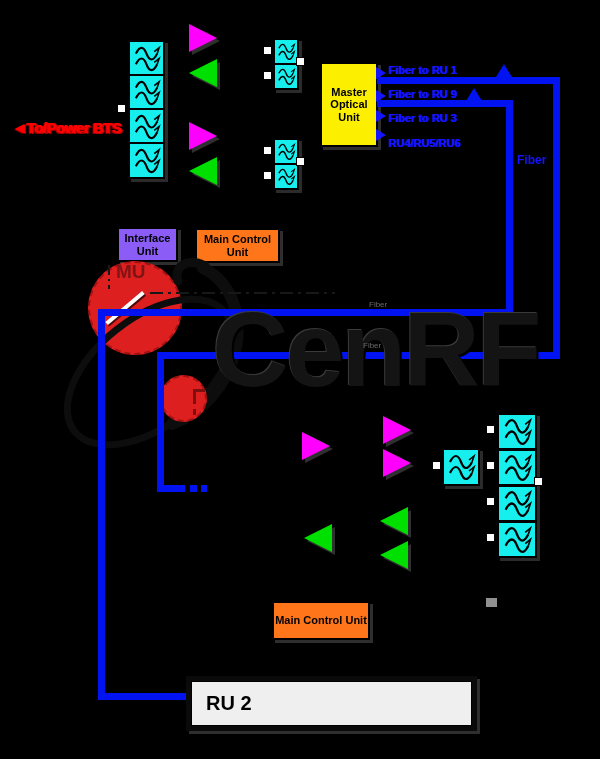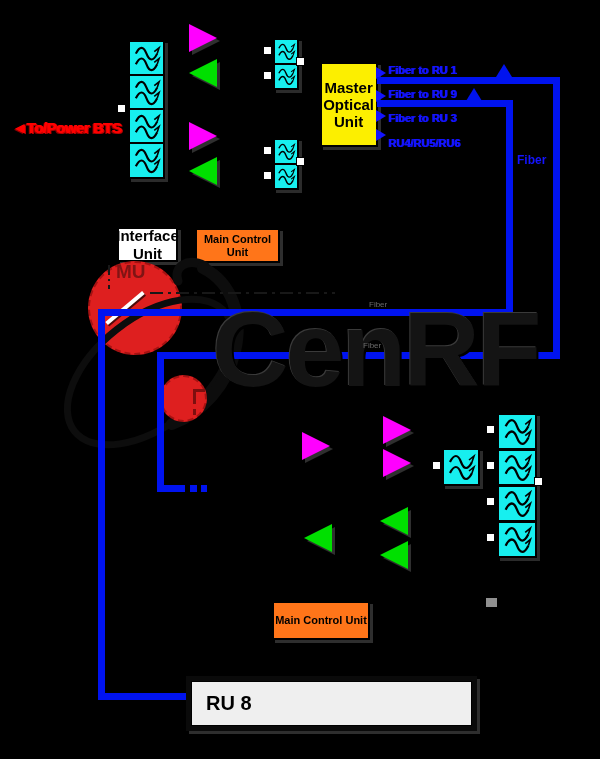--- a/index.html
+++ b/index.html
@@ -2,24 +2,24 @@
 <html><head>
 <meta charset="utf-8">
 <style>
   html,body{margin:0;padding:0;background:#000;}
   #canvas{position:relative;width:600px;height:759px;background:#000;overflow:hidden;
           font-family:"Liberation Sans",sans-serif;}
   
   .unit{position:absolute;border:2px solid #000;box-sizing:border-box;
         display:flex;align-items:center;justify-content:center;text-align:center;
         font-weight:bold;color:#000;line-height:1.15;box-shadow:3px 3px 0 #2e2e2e;}
-  .u-yellow{background:#fcef00;font-size:15px;justify-content:flex-end;}
+  .u-yellow{background:#fcef00;font-size:11px;justify-content:flex-end;}
   .u-orange{background:#ff7519;font-size:11px;}
   .u-lav{background:#acacec;font-size:11px;}
-  .u-mint{background:#ffffff;font-size:15px;}
+  .u-mint{background:#8b5cf6;font-size:11px;}
   
   .filter{position:absolute;background:#17efef;border:2px solid #000;box-sizing:border-box;
           box-shadow:3px 3px 0 #2b2b2b;}
   .filter svg{width:100%;height:100%;display:block;}
   
   .tri{position:absolute;width:0;height:0;filter:drop-shadow(3px 3px 0 #2f2f2f);}
   .tri.r{border-top:14px solid transparent;border-bottom:14px solid transparent;border-left:28px solid #ff00ff;}
   .tri.l{border-top:14px solid transparent;border-bottom:14px solid transparent;border-right:28px solid #00e000;}
   
   .wire{position:absolute;background:#0013f0;z-index:3;}
@@ -229,16 +229,16 @@
   <div class="port" style="left:486px;top:533px;"></div>
   <div class="port" style="left:534px;top:477px;"></div>
   <div class="port" style="left:432px;top:461px;"></div>
   <div class="chip" style="left:485px;top:597px;width:13px;height:11px;"></div>
 
   <div class="unit u-orange" style="left:272px;top:601px;width:98px;height:39px;">
     <span>Main Control Unit</span>
   </div>
 
   <div class="ru2" style="left:186px;top:676px;width:287px;height:51px;">
-    <div class="inner">RU 8</div>
+    <div class="inner">RU 2</div>
   </div>
 
 </div>
 
 </body></html>

